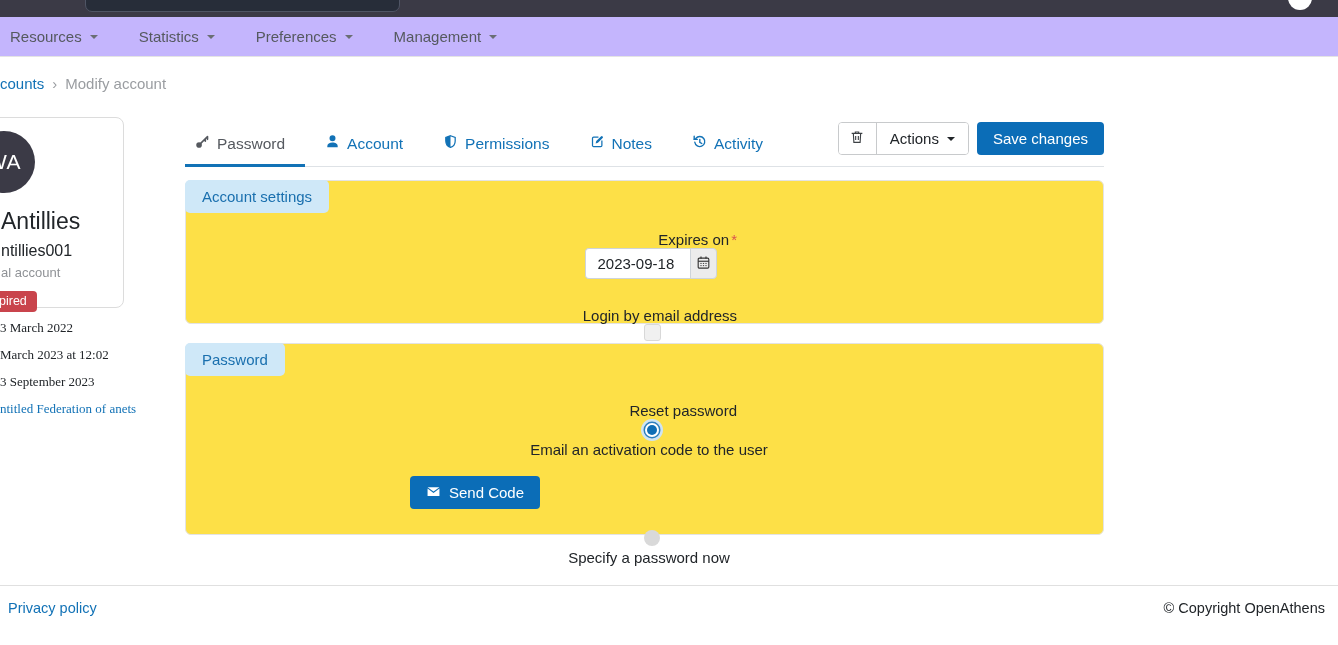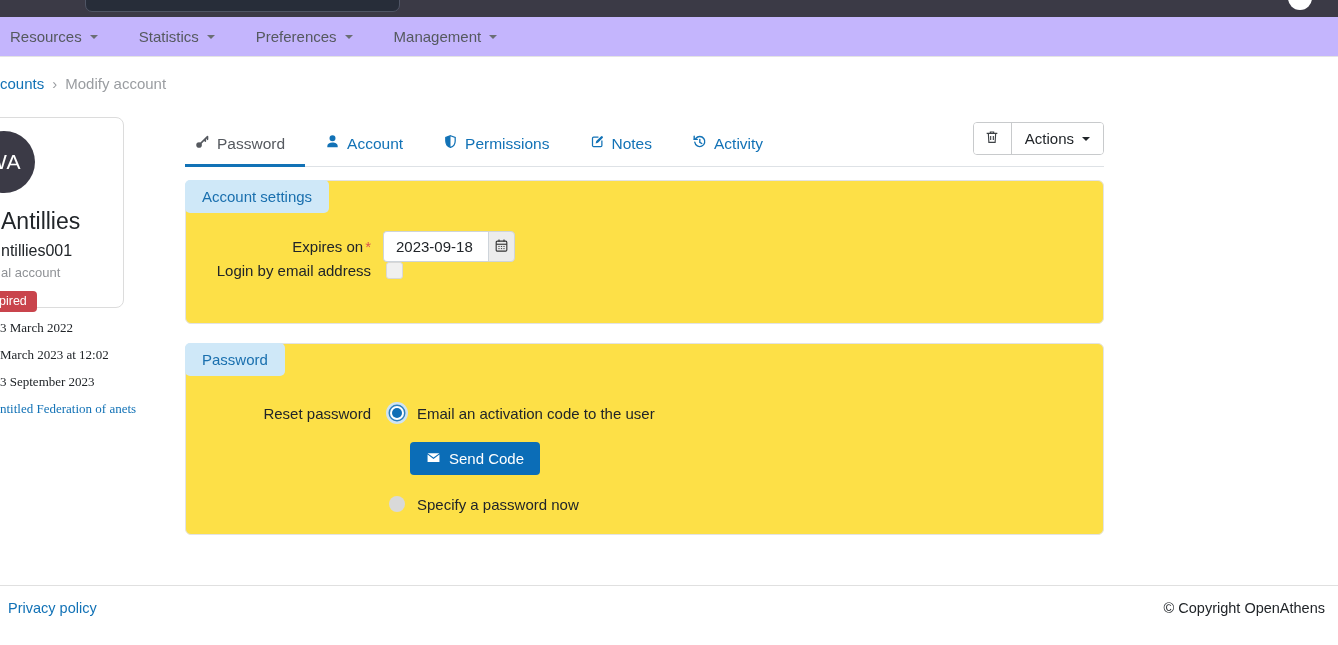--- a/index.html
+++ b/index.html
@@ -62,21 +62,21 @@
     padding:0 16px; display:flex; align-items:center; gap:8px; font-size:15px; cursor:pointer;
     font-family:"Liberation Sans", sans-serif; }
 
   
   .panel { position:relative; background:#fde047; border:1px solid #e3e3e3; border-radius:6px; }
   .panel-1 { margin-top:13px; height:144px; padding-top:50px; }
   .panel-2 { margin-top:19px; height:192px; padding-top:58px; }
   .panel-tab { position:absolute; top:-1px; left:-1px; background:#cfe8f8; color:#196fae;
     font-size:15px; padding:8px 17px; border-radius:5px; }
 
-  .form-row { display:flex; align-items:center; }
+  .form-row { display:flex; align-items:center;flex-direction:column; }
   .label-col { width:185px; text-align:right; color:#212529; flex-shrink:0; }
   .req { color:#d9534f; margin-left:2px; }
 
   .date-group { display:flex; height:31px; margin-left:12px; }
   .date-input { width:105px; border:1px solid #ced4da; border-right:none; border-radius:4px 0 0 4px;
     padding:0 12px; font-size:15px; color:#212529; background:#fff; outline:none;
     font-family:"Liberation Sans", sans-serif; }
   .input-addon { width:27px; border:1px solid #ced4da; border-radius:0 4px 4px 0; background:#ececec;
     display:flex; align-items:center; justify-content:center; color:#333; cursor:pointer; }
 
@@ -84,21 +84,21 @@
     margin-left:15px; cursor:pointer; }
 
   .radio-wrap { width:22px; height:22px; display:flex; align-items:center; justify-content:center;
     margin-left:15px; flex-shrink:0; }
   .radio-on { width:10px; height:10px; border-radius:50%; background:#0f6eb5;
     box-shadow:0 0 0 2px #fff, 0 0 0 3.5px #2f80bd, 0 0 0 6px #cfe4f3; cursor:pointer; }
   .radio-off { width:16px; height:16px; border-radius:50%; background:#d9d9d9; cursor:pointer; }
   .option-text { margin-left:9px; color:#212529; }
 
   .send-row { margin-top:18px; margin-left:224px; }
-  .row-gap { }
+  .row-gap { margin-top:28px; }
   .radio-row-2 { margin-top:18px; }
 
   
   .footer { position:absolute; left:0; bottom:0; width:1338px; height:60px; border-top:1px solid #e0e0e0;
     padding:14px 13px 8px 8px; display:flex; justify-content:space-between; font-size:14.5px; background:#fff; }
   .footer .privacy { color:#1272b6; cursor:pointer; }
   .footer .copyright { color:#212529; }
 </style>
 </head>
 <body>
@@ -197,20 +197,21 @@
                 <path d="M9.5 6.5V4.5h5v2"></path>
                 <path d="M6.5 6.5l.8 13.5h9.4l.8-13.5"></path>
                 <path d="M10 10.5v6M14 10.5v6"></path>
               </svg></span>
         </div>
         <div class="btn-actions">
           <span>Actions</span>
           <span class="caret" style="border-top-color:#212529;"></span>
         </div>
       </div>
+      <button class="btn-primary">Save changes</button>
     </div>
   </div>
 
   <div class="panel panel-1">
     <div class="panel-tab">Account settings</div>
     <div class="form-row">
       <div class="label-col">
         <span>Expires on</span><span class="req">*</span>
       </div>
       <div class="date-group">

